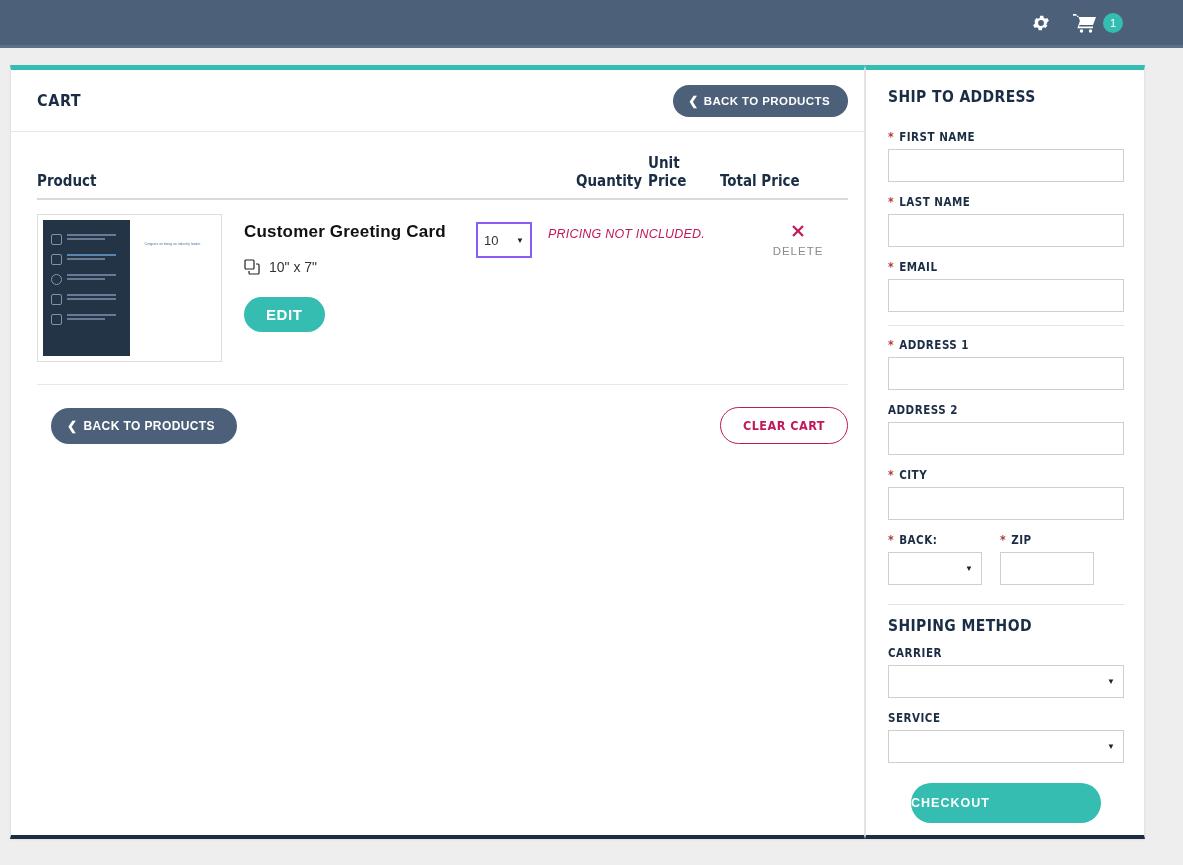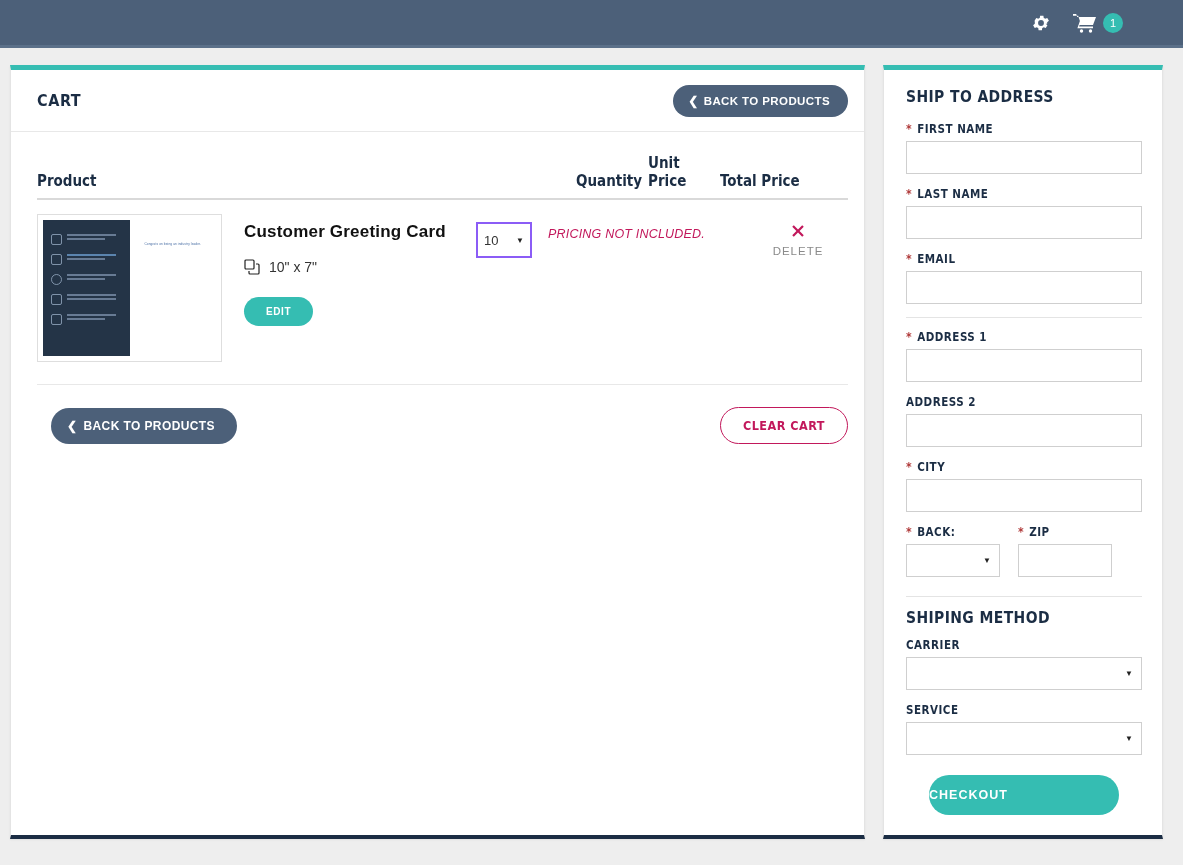--- a/index.html
+++ b/index.html
@@ -32,21 +32,20 @@
     width: 20px; height: 20px;
     font-size: 11px;
     display: flex; align-items: center; justify-content: center;
     font-family: "Liberation Sans", sans-serif;
   }
 
   
   .page {
     display: flex;
     padding: 17px 10px 0 10px;
-    gap: 18px;
     height: 817px;
   }
 
   .panel {
     background: #ffffff;
     border-top: 5px solid #35bdb2;
     border-bottom: 4px solid #1b2d44;
     border-left: 1px solid #e4e4e4;
     border-right: 1px solid #e4e4e4;
     box-shadow: 0 1px 2px rgba(0,0,0,0.06);
@@ -167,21 +166,21 @@
     margin-top: 17px;
     font-size: 14px;
     color: #333333;
   }
   .copy-icon { width: 16px; height: 16px; display: block; }
   .btn-edit {
     margin-top: 22px;
     background: #35bdb2;
     color: #ffffff;
     border-radius: 18px;
-    font-size: 10px;
+    font-size: 15px;
     padding: 9px 22px;
     letter-spacing: .6px;
   }
 
   .cell-qty { width: 72px; padding-top: 8px; }
   .qty-select {
     width: 56px; height: 36px;
     border: 2px solid #8b5cf6;
     background: #ffffff;
     font-size: 13px;
@@ -246,21 +245,21 @@
   }
 
   
   .ship-panel { width: 280px; height: 774px; padding: 18px 20px 0 22px; overflow: hidden; }
   .ship-title {
     font-family: "DejaVu Sans Condensed", "Liberation Sans Narrow", "Liberation Sans", sans-serif;
     font-size: 15.5px;
     font-weight: 700;
     color: #1b2d44;
     letter-spacing: .4px;
-    margin-bottom: 16px;
+    margin-bottom: 24px;
   }
   .field { margin-bottom: 13px; }
   .field-label {
     font-family: "DejaVu Sans Condensed", "Liberation Sans Narrow", "Liberation Sans", sans-serif;
     font-size: 11.5px;
     font-weight: 700;
     color: #1b2d44;
     letter-spacing: .5px;
     display: flex; align-items: center; gap: 5px;
     margin-bottom: 5px;

